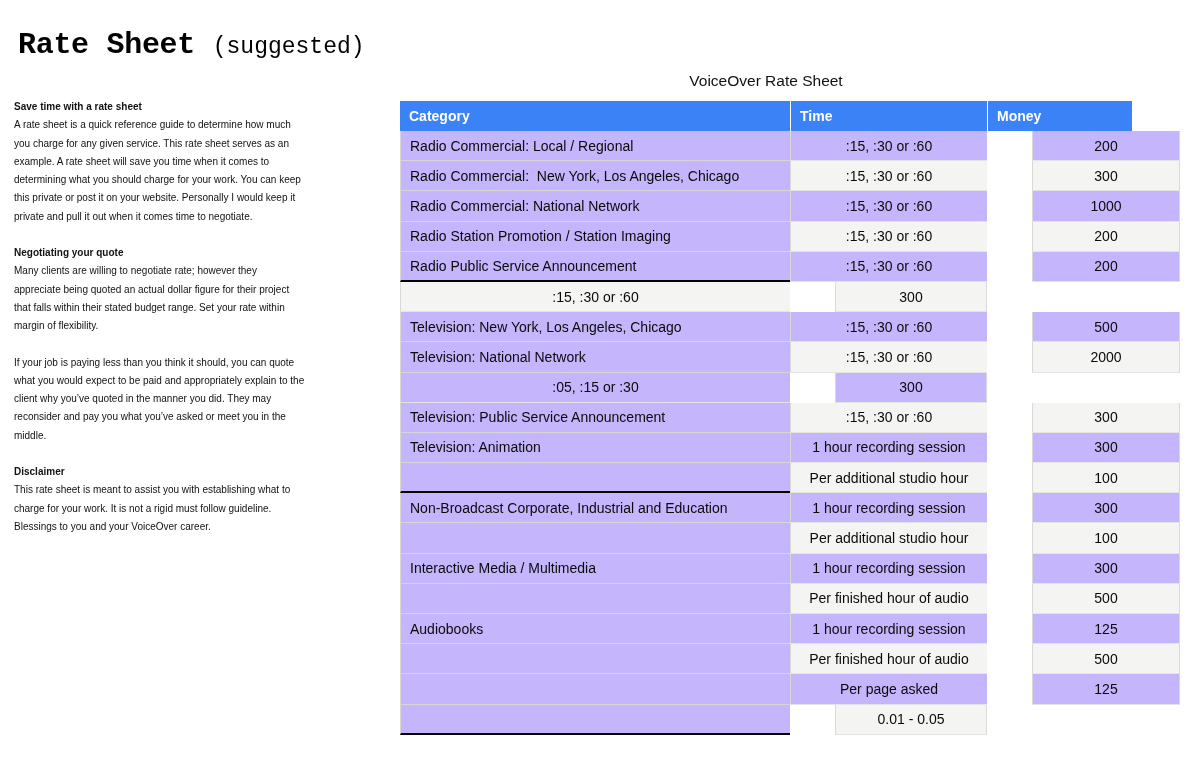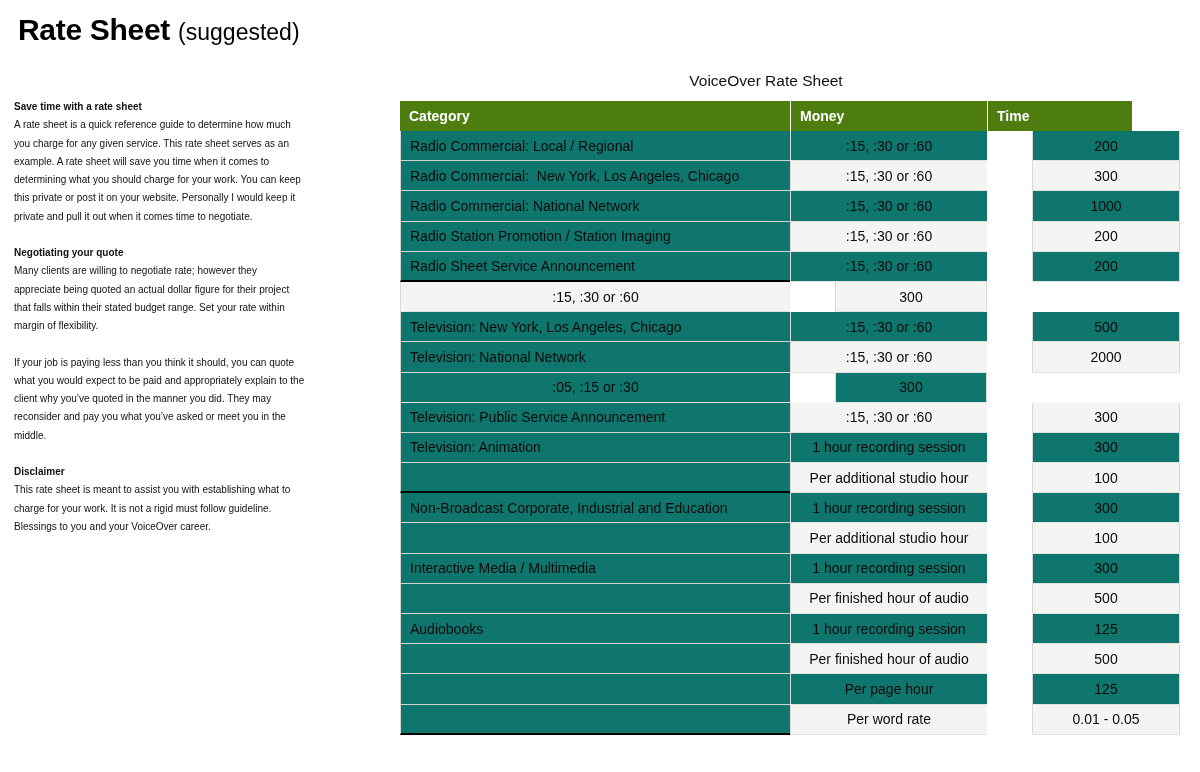--- a/index.html
+++ b/index.html
@@ -3,37 +3,37 @@
 <meta charset="utf-8">
 <style>
   * { margin:0; padding:0; box-sizing:border-box; }
   html, body { background:#ffffff; }
   body {
     width:1200px; height:772px; position:relative; overflow:hidden;
     font-family:"Liberation Sans", sans-serif; color:#000;
   }
 
   
-  .page-title { position:absolute; left:18px; top:13px; font-size:30px; font-weight:bold; letter-spacing:-0.3px; white-space:nowrap; }
+  .page-title { position:absolute; left:18px; top:28px; font-size:30px; font-weight:bold; letter-spacing:-0.3px; white-space:nowrap;font-family:Liberation Mono, monospace; }
   .page-title .suffix { font-weight:400; font-size:23px; letter-spacing:0; }
 
   
   .notes { position:absolute; left:14px; top:98px; width:292px; font-size:10px; line-height:18.3px; color:#111; }
   .note-section { margin-bottom:18px; }
   .note-heading { font-weight:bold; }
 
   
   .table-wrap { position:absolute; left:400px; top:72px; width:732px; }
   .table-title { text-align:center; font-size:15.5px; color:#111; margin-bottom:11px; }
   .thead, .tr { display:grid; grid-template-columns:390px 197px 193px; }
-  .thead { background:#4d7c0f; height:30px; }
+  .thead { background:#3b82f6; height:30px; }
   .th { color:#fff; font-weight:bold; font-size:14px; display:flex; align-items:center; padding-left:9px; }
   .th + .th { border-left:1px solid #ffffff; }
   .tr { height:30.2px; }
-  .td { display:flex; align-items:center; font-size:14px; color:#0a0a0a; background:#0f766e; }
+  .td { display:flex; align-items:center; font-size:14px; color:#0a0a0a; background:#c4b5fd; }
   .td.cat {
     padding-left:9px; white-space:pre;
     border-left:1px solid #d6d6d4; border-bottom:1px solid #d6d6d4;
   }
   .td.time, .td.money {
     justify-content:center; text-align:right;
     border-left:1px solid #d9d9d7; border-bottom:1px solid #e4e4e2;
   }
   .td.money { border-right:1px solid #d9d9d7;margin-left:45px; }
   .tr.alt .td.time, .tr.alt .td.money { background:#f4f4f2; }
@@ -61,22 +61,22 @@
     <div class="note-heading">Disclaimer</div>
     <div class="note-body">This rate sheet is meant to assist you with establishing what to charge for your work. It is not a rigid must follow guideline. Blessings to you and your VoiceOver career.</div>
   </div>
 </div>
 
 <div class="table-wrap">
   <div class="table-title">VoiceOver Rate Sheet</div>
 
   <div class="thead">
     <div class="th">Category</div>
+    <div class="th">Time</div>
     <div class="th">Money</div>
-    <div class="th">Time</div>
   </div>
 
   <div class="tr">
     <div class="td cat">Radio Commercial: Local / Regional</div>
     <div class="td time">:15, :30 or :60</div>
     <div class="td money">200</div>
   </div>
   <div class="tr alt">
     <div class="td cat">Radio Commercial:  New York, Los Angeles, Chicago</div>
     <div class="td time">:15, :30 or :60</div>
@@ -86,21 +86,21 @@
     <div class="td cat">Radio Commercial: National Network</div>
     <div class="td time">:15, :30 or :60</div>
     <div class="td money">1000</div>
   </div>
   <div class="tr alt">
     <div class="td cat">Radio Station Promotion / Station Imaging</div>
     <div class="td time">:15, :30 or :60</div>
     <div class="td money">200</div>
   </div>
   <div class="tr section-end">
-    <div class="td cat">Radio Sheet Service Announcement</div>
+    <div class="td cat">Radio Public Service Announcement</div>
     <div class="td time">:15, :30 or :60</div>
     <div class="td money">200</div>
   </div>
   <div class="tr alt">
     <div class="td time">:15, :30 or :60</div>
     <div class="td money">300</div>
   </div>
   <div class="tr">
     <div class="td cat">Television: New York, Los Angeles, Chicago</div>
     <div class="td time">:15, :30 or :60</div>
@@ -155,21 +155,20 @@
     <div class="td time">1 hour recording session</div>
     <div class="td money">125</div>
   </div>
   <div class="tr alt">
     <div class="td cat"></div>
     <div class="td time">Per finished hour of audio</div>
     <div class="td money">500</div>
   </div>
   <div class="tr">
     <div class="td cat"></div>
-    <div class="td time">Per page hour</div>
+    <div class="td time">Per page asked</div>
     <div class="td money">125</div>
   </div>
   <div class="tr alt section-end">
     <div class="td cat"></div>
-    <div class="td time">Per word rate</div>
     <div class="td money">0.01 - 0.05</div>
   </div>
 </div>
 
 </body></html>

